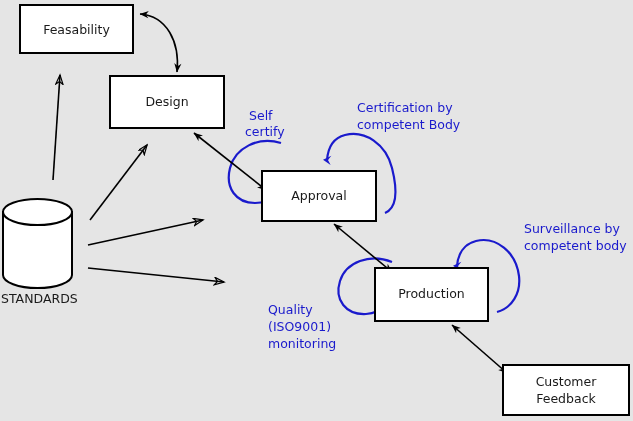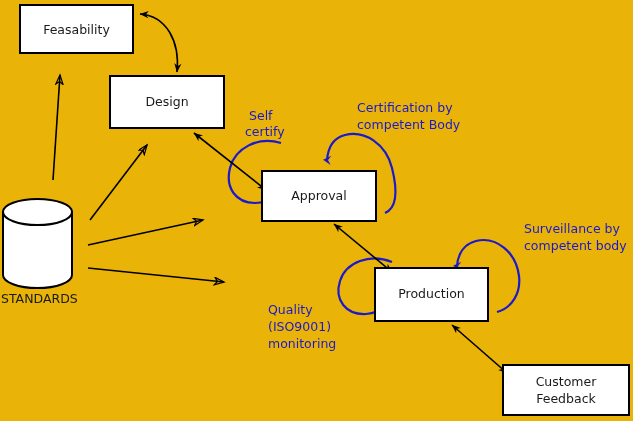--- a/index.html
+++ b/index.html
@@ -8,21 +8,21 @@
     padding: 0;
     background: #ffffff;
   }
   body {
     font-family: "DejaVu Sans", sans-serif;
   }
   #canvas {
     position: relative;
     width: 633px;
     height: 421px;
-    background: #eab308;
+    background: #e5e5e5;
     overflow: hidden;
   }
   #diagram-svg {
     position: absolute;
     top: 0;
     left: 0;
     width: 633px;
     height: 421px;
   }
   .node-box {

